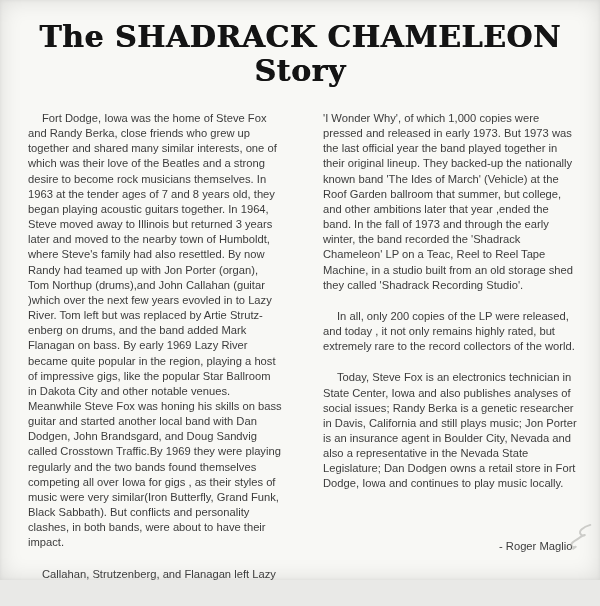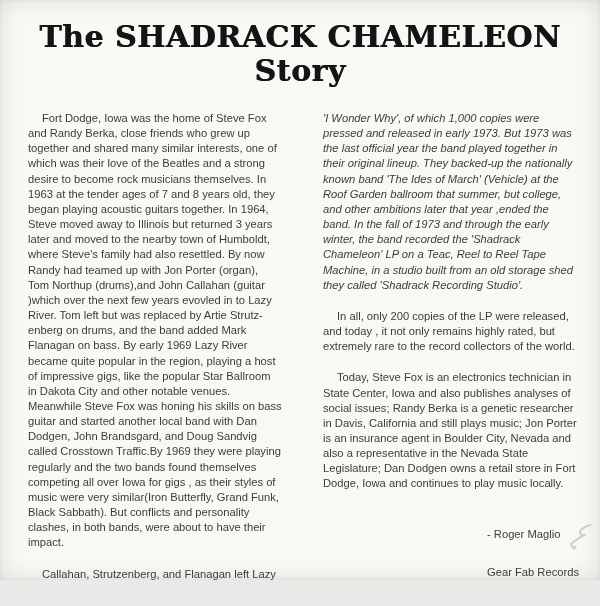--- a/index.html
+++ b/index.html
@@ -13,23 +13,23 @@
   .title {
     text-align:center; padding-top:20px;
     font-family:"DejaVu Serif", serif; font-weight:bold;
     font-size:30px; line-height:34px; color:#141414;
     letter-spacing:0.5px;
     text-shadow: 0.6px 0 0 #141414;
   }
   .columns { display:flex; gap:9px; padding:7px 7px 0 12px; }
   .col { width:287px; font-size:11.2px; line-height:15.15px; color:#3c3c3c; }
   .para { margin:16px; text-indent:14px; }
-  .para.no-indent { text-indent:0;font-style:italic; }
+  .para.no-indent { text-indent:0; }
   .signature { padding-left:176px; line-height:15px; white-space:pre-line; }
-  .sig-line { margin:4px; }
+  .sig-line { margin:16px; }
   .scribble {
     position:absolute; left:566px; top:520px; width:26px; height:34px;
     opacity:0.45; transform:rotate(18deg); pointer-events:none;
   }
 </style>
 </head>
 <body>
 
 <div class="page">
 

